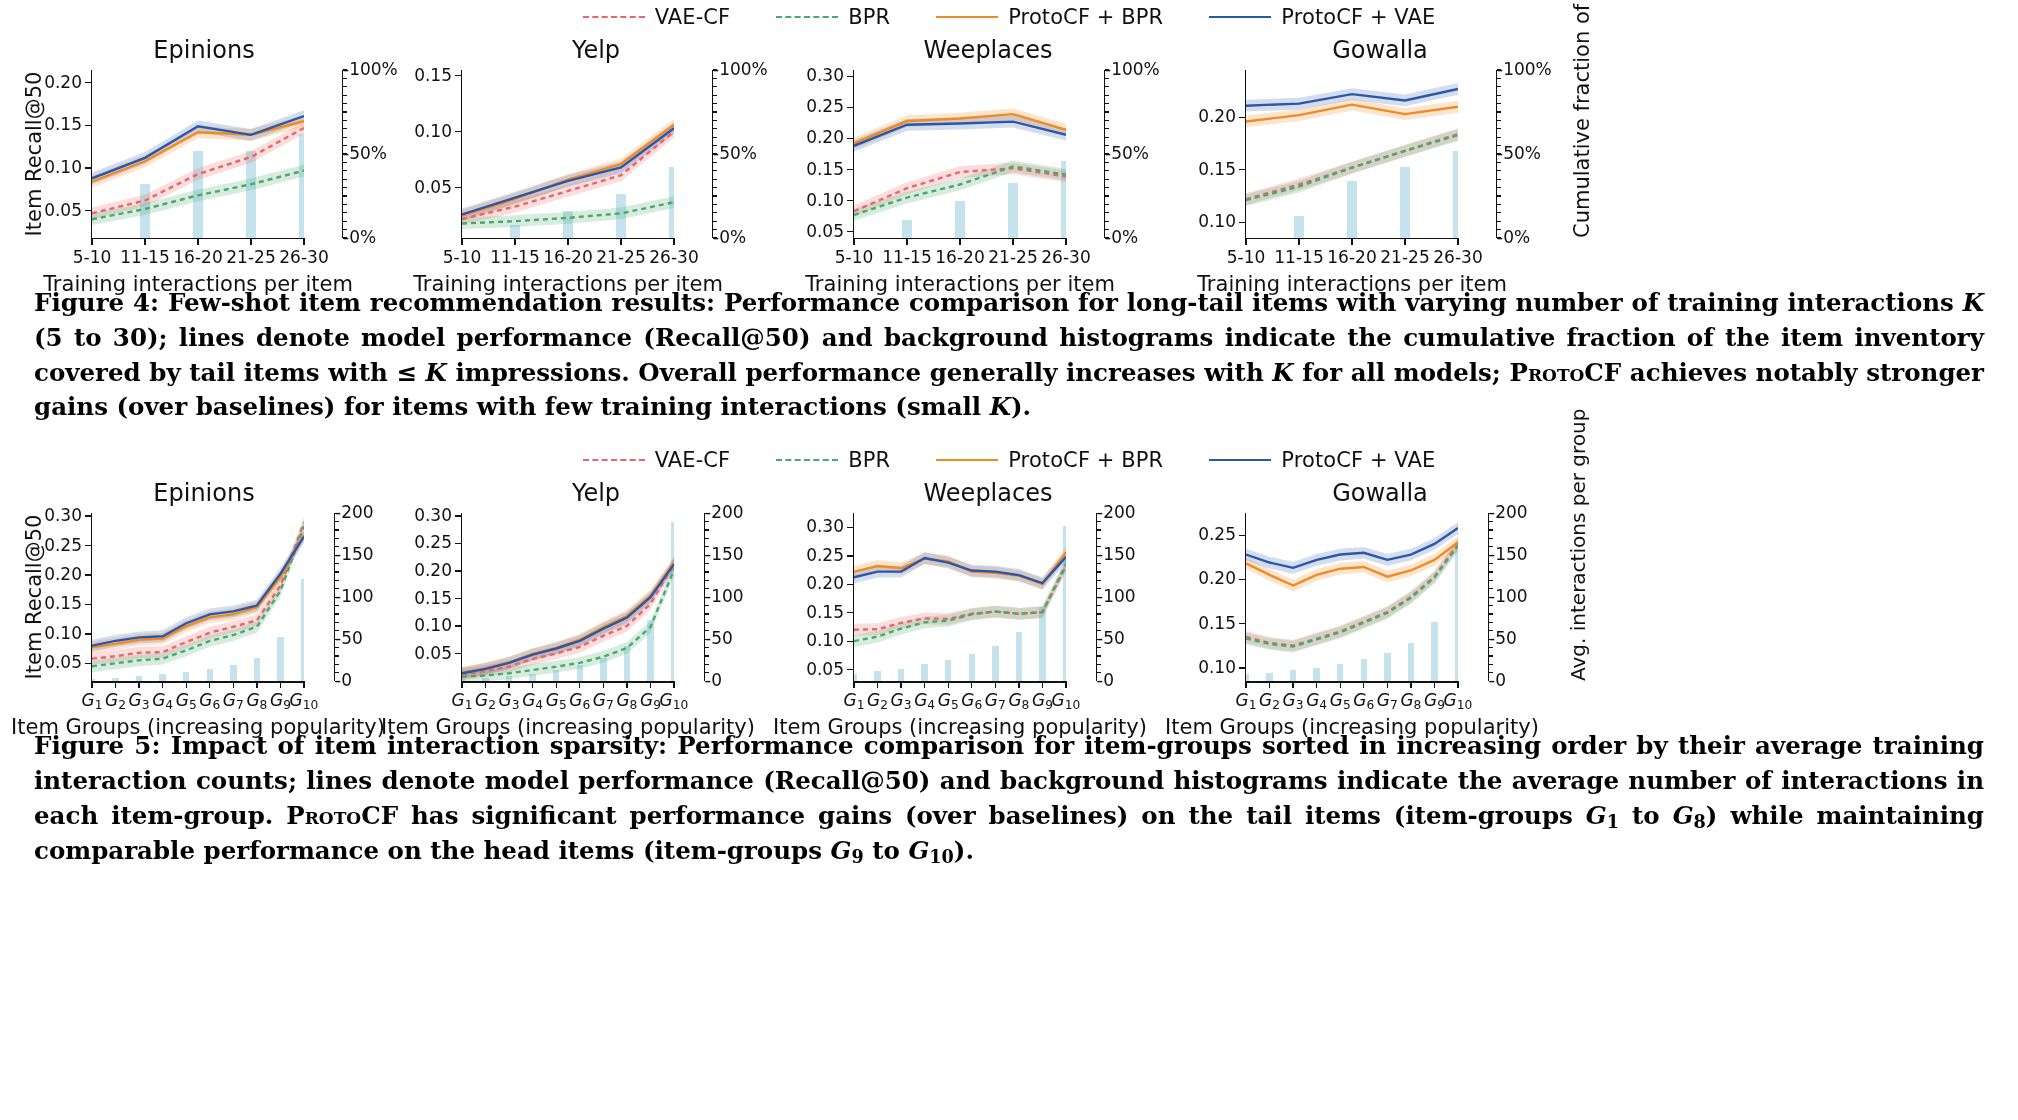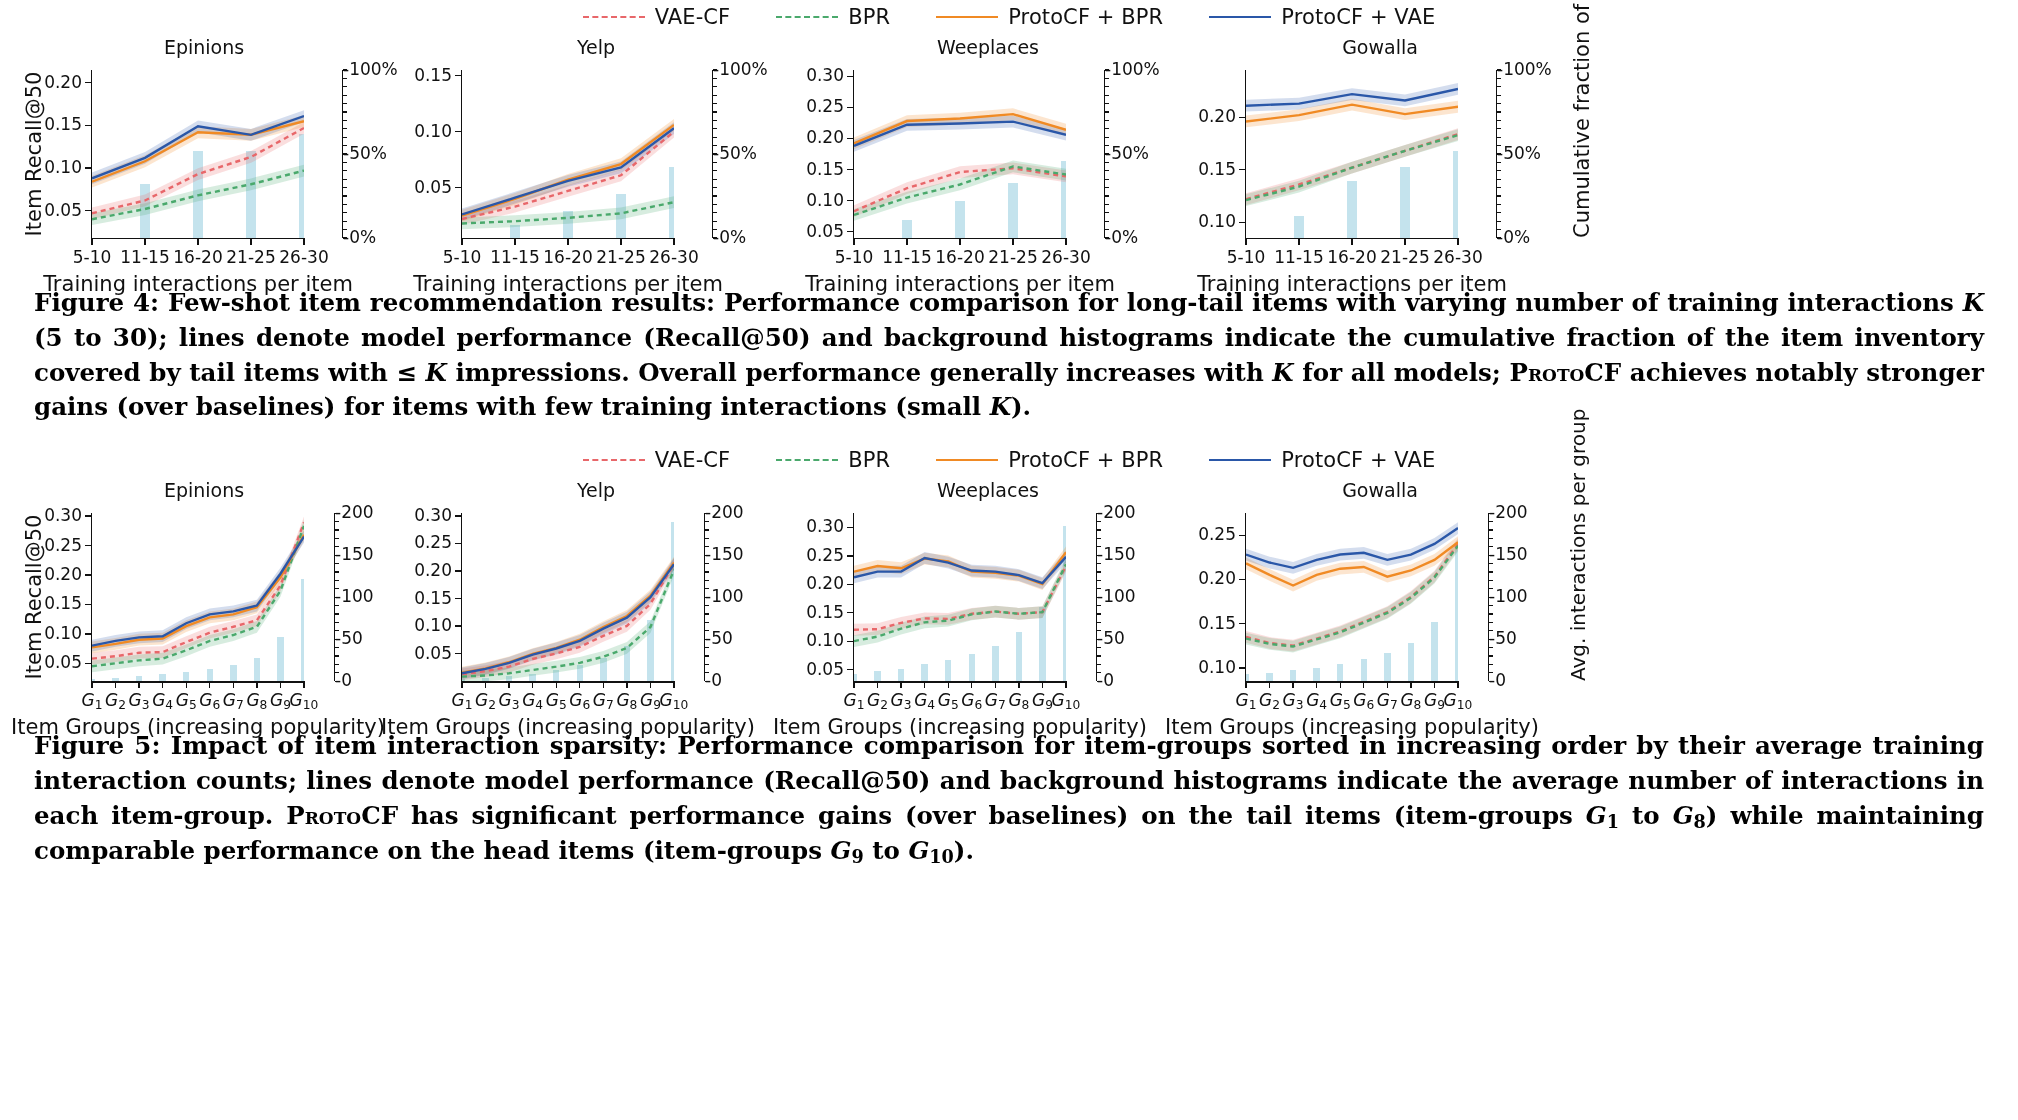--- a/index.html
+++ b/index.html
@@ -20,21 +20,21 @@
   }
   .legend-item{display:flex;align-items:center;gap:10px;}
   .legend-line{width:62px;height:0;border-top-width:2.6px;}
   .legend-label{font-size:21px;color:#111;letter-spacing:.1px;}
 
   .panels{display:flex;justify-content:flex-start;padding-left:8px;}
   .panel{position:relative;}
 
   .panel-title{
     position:absolute;text-align:center;width:100%;
-    font-size:19px;color:#111;top:0;
+    font-size:24px;color:#111;top:0;
   }
 
   
   .plot{position:absolute;overflow:hidden;}
   .axis-line{position:absolute;background:#111;}
   .tick{position:absolute;background:#111;}
   .ticklabel{position:absolute;font-size:17px;color:#111;white-space:nowrap;}
   .axis-title{position:absolute;font-size:21px;color:#111;white-space:nowrap;}
   .axis-title.vert{transform-origin:0 0;}
 

